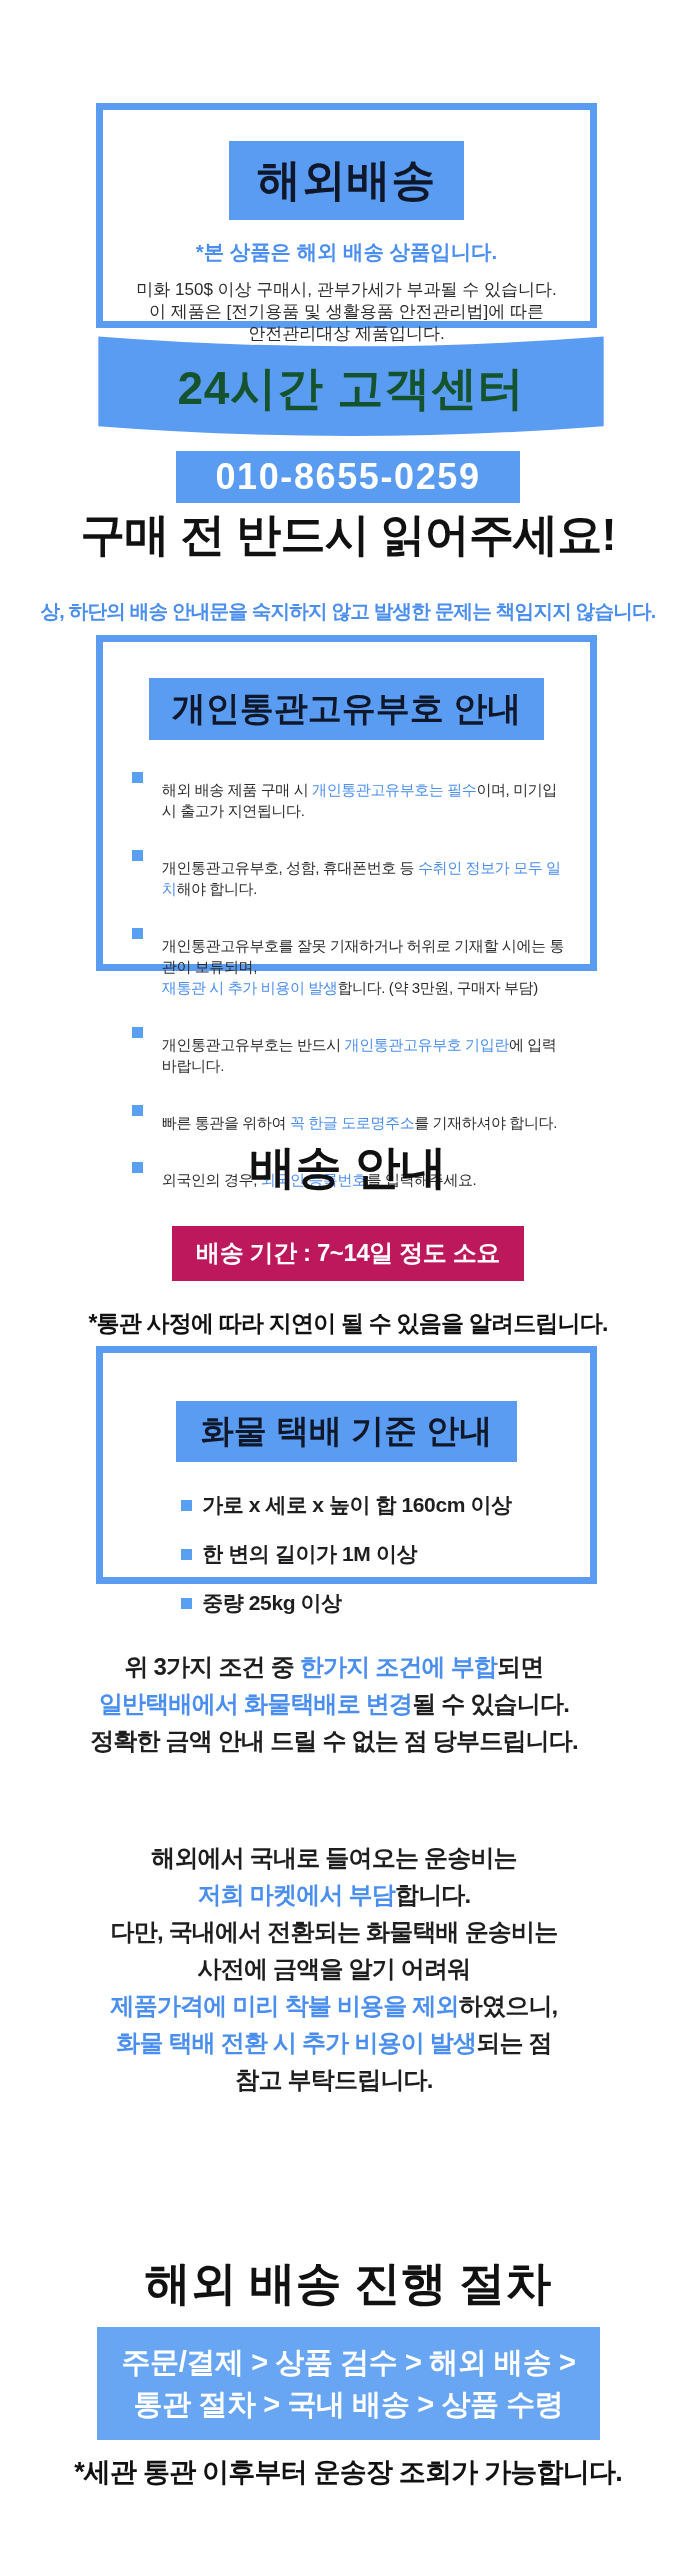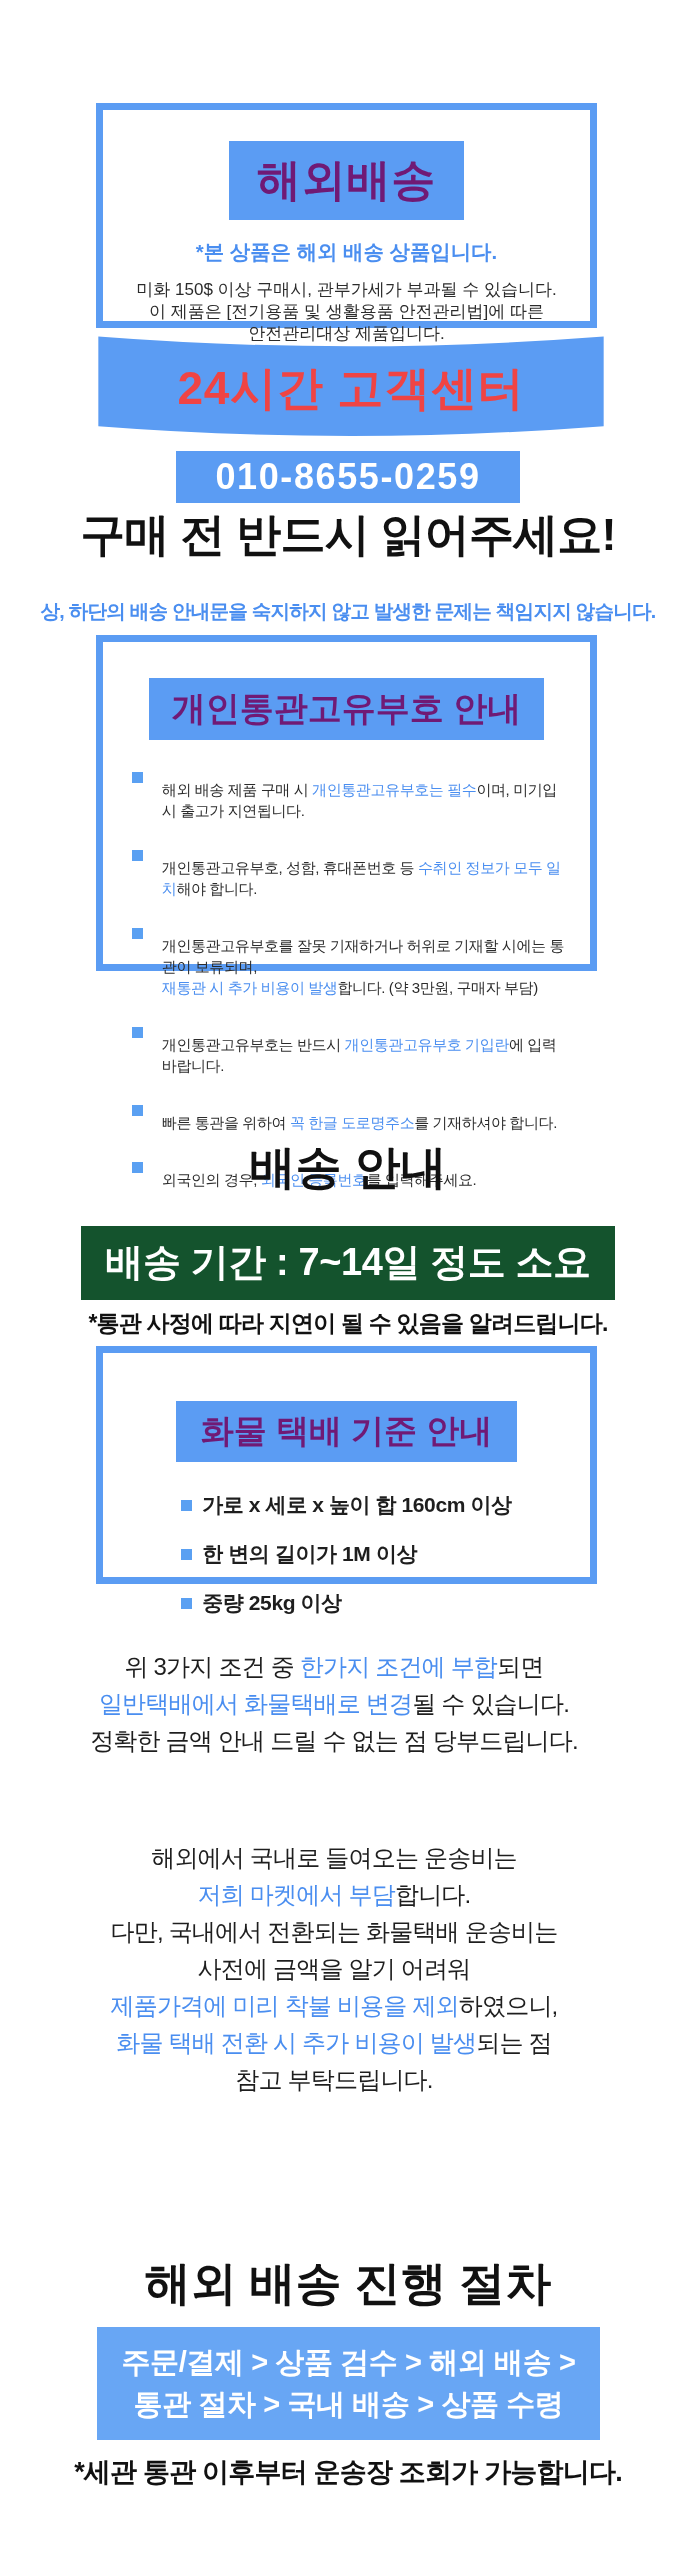--- a/index.html
+++ b/index.html
@@ -16,33 +16,33 @@
   .center{text-align:center;}
   .accent{color:#4a8ef0;}
 
   
   .info-box{
     position:absolute;left:96px;width:487px;
     border:7.3px solid #5b9cf3;background:#fff;
   }
   #box-overseas{top:103px;height:211px;}
   .blue-badge{
-    display:inline-block;background:#5b9cf3;color:#701a75;
+    display:inline-block;background:#5b9cf3;color:#0f172a;
     font-weight:900;letter-spacing:0.8px;
   }
   #overseas-badge{margin-top:31px;font-size:44px;padding:9.8px 28px;}
   #overseas-note{margin-top:18px;font-size:20.4px;font-weight:700;}
   #overseas-lines{margin-top:13px;font-size:17px;font-weight:500;line-height:22px;color:#2b2b2b;}
 
   
   #cs-banner{top:330px;left:98px;width:506px;height:119px;}
   #cs-banner svg{position:absolute;top:0;left:0;}
   #cs-banner-title{
     position:absolute;top:28px;left:0;width:506px;
-    text-align:center;color:#ef4444;font-size:46px;font-weight:900;letter-spacing:0.8px;
+    text-align:center;color:#14532d;font-size:46px;font-weight:900;letter-spacing:0.8px;
   }
   #phone-badge{
     top:451px;left:0;width:696px;text-align:center;
   }
   #phone-badge span{
     display:inline-block;background:#5b9cf3;color:#fff;
     font-size:36px;font-weight:900;letter-spacing:1.6px;padding:4.9px 39px;
   }
 
   
@@ -54,35 +54,35 @@
   #customs-badge{margin-top:36px;font-size:34px;padding:8.2px 23px;letter-spacing:0;}
   #customs-bullets{margin:28px 14.7px 0 29px;text-align:left;}
   .c-bullet{display:flex;align-items:flex-start;margin-bottom:14px;}
   .c-bullet .sq{flex:0 0 10.6px;width:10.6px;height:10.6px;background:#5aa0f2;margin:4.1px 8.2px 0 0;}
   .c-bullet p{margin:11px;font-size:15px;font-weight:400;line-height:21px;color:#2b2b2b;white-space:pre-line;letter-spacing:-0.4px;}
 
   
   #delivery-title{top:1137px;left:0;width:696px;font-size:46px;font-weight:900;color:#111;}
   #period-badge{top:1226px;left:0;width:696px;text-align:center;}
   #period-badge span{
-    display:inline-block;background:#14532d;color:#fff;
-    font-size:38px;font-weight:800;padding:11.4px 24.5px;letter-spacing:-0.4px;
+    display:inline-block;background:#be185d;color:#fff;
+    font-size:24px;font-weight:800;padding:11.4px 24.5px;letter-spacing:-0.4px;
   }
   #customs-delay-note{top:1308px;left:0;width:696px;font-size:23px;font-weight:800;color:#111;letter-spacing:-0.8px;}
 
   
   #box-cargo{top:1346px;height:224px;}
   #cargo-badge{margin-top:48px;font-size:33px;padding:8.2px 24.5px;letter-spacing:0;}
   #cargo-bullets{margin:29px 0 0 78px;text-align:left;}
   .g-bullet{display:flex;align-items:center;margin-bottom:21px;}
   .g-bullet .sq{flex:0 0 11.4px;width:11.4px;height:11.4px;background:#5aa0f2;margin-right:9.8px;}
   .g-bullet p{margin:0;font-size:21px;font-weight:700;color:#1e1e1e;letter-spacing:-0.4px;}
 
   
-  .para{left:0;width:668px;font-size:24px;font-weight:400;color:#1e1e1e;letter-spacing:-0.8px;}
+  .para{left:0;width:668px;font-size:24px;font-weight:700;color:#1e1e1e;letter-spacing:-0.8px;}
   .para .line{line-height:37px;}
   #para-1{top:1648px;}
   #para-2{top:1839px;}
 
   
   #process-title{top:2253px;left:0;width:696px;font-size:46px;font-weight:900;color:#111;}
   #process-box{
     top:2327px;left:97px;width:503px;height:113px;
     background:#68a6f4;color:#fff;text-align:center;
   }

